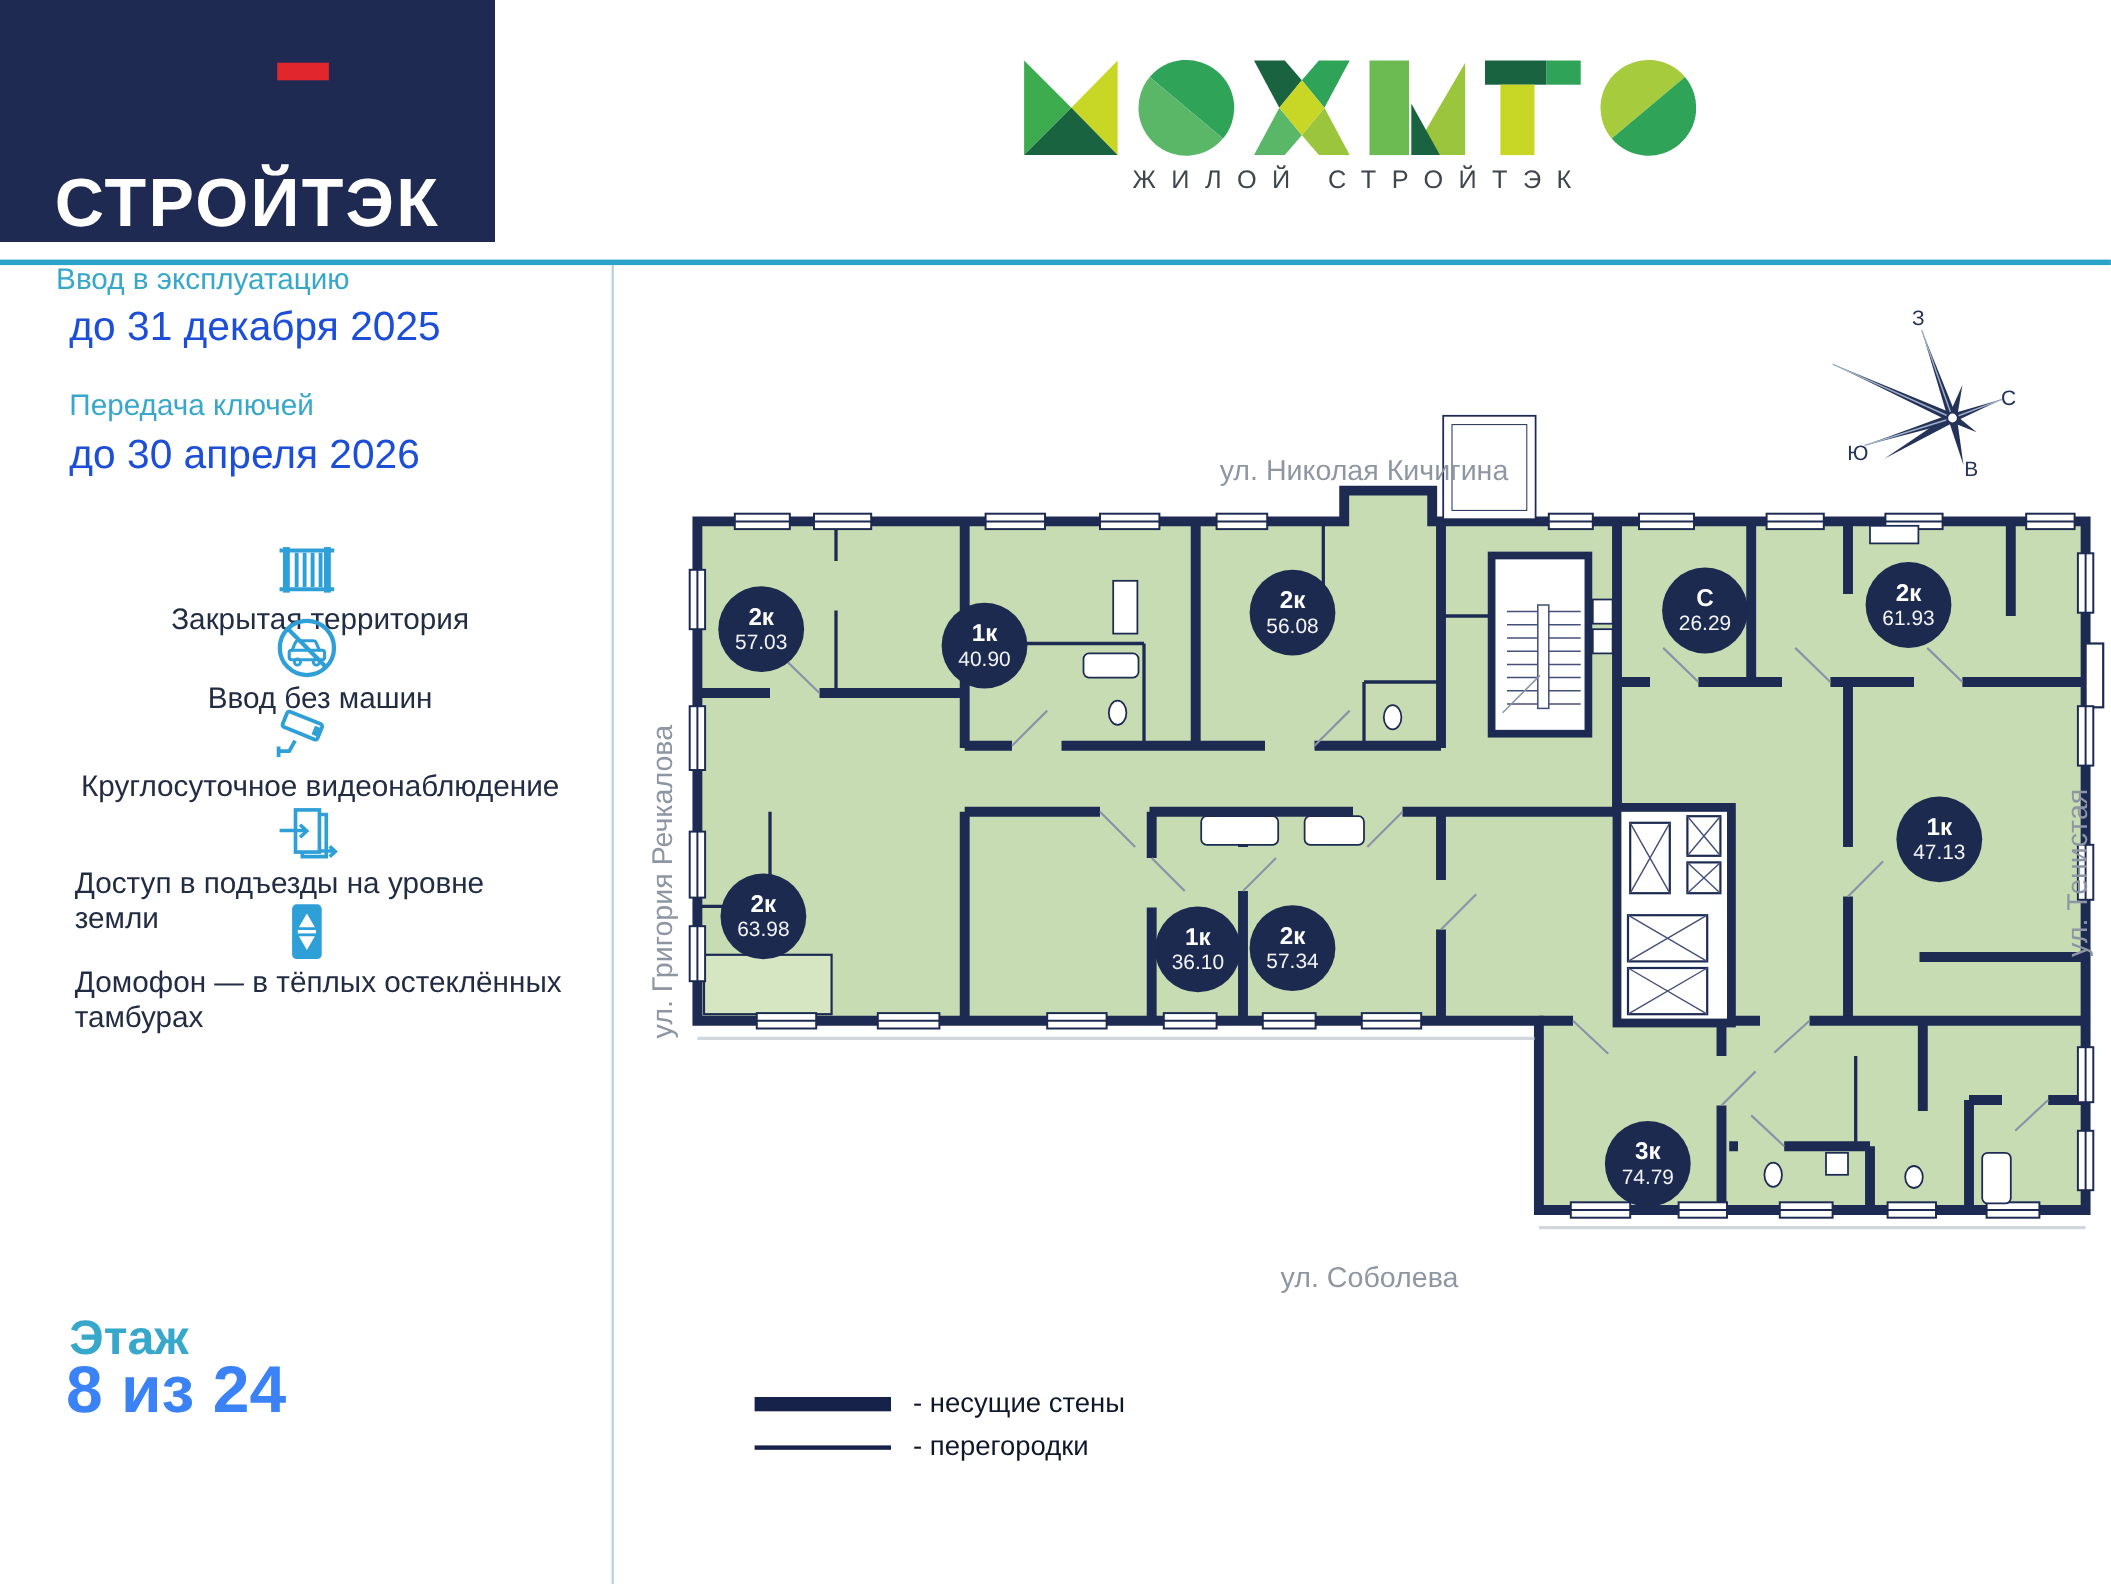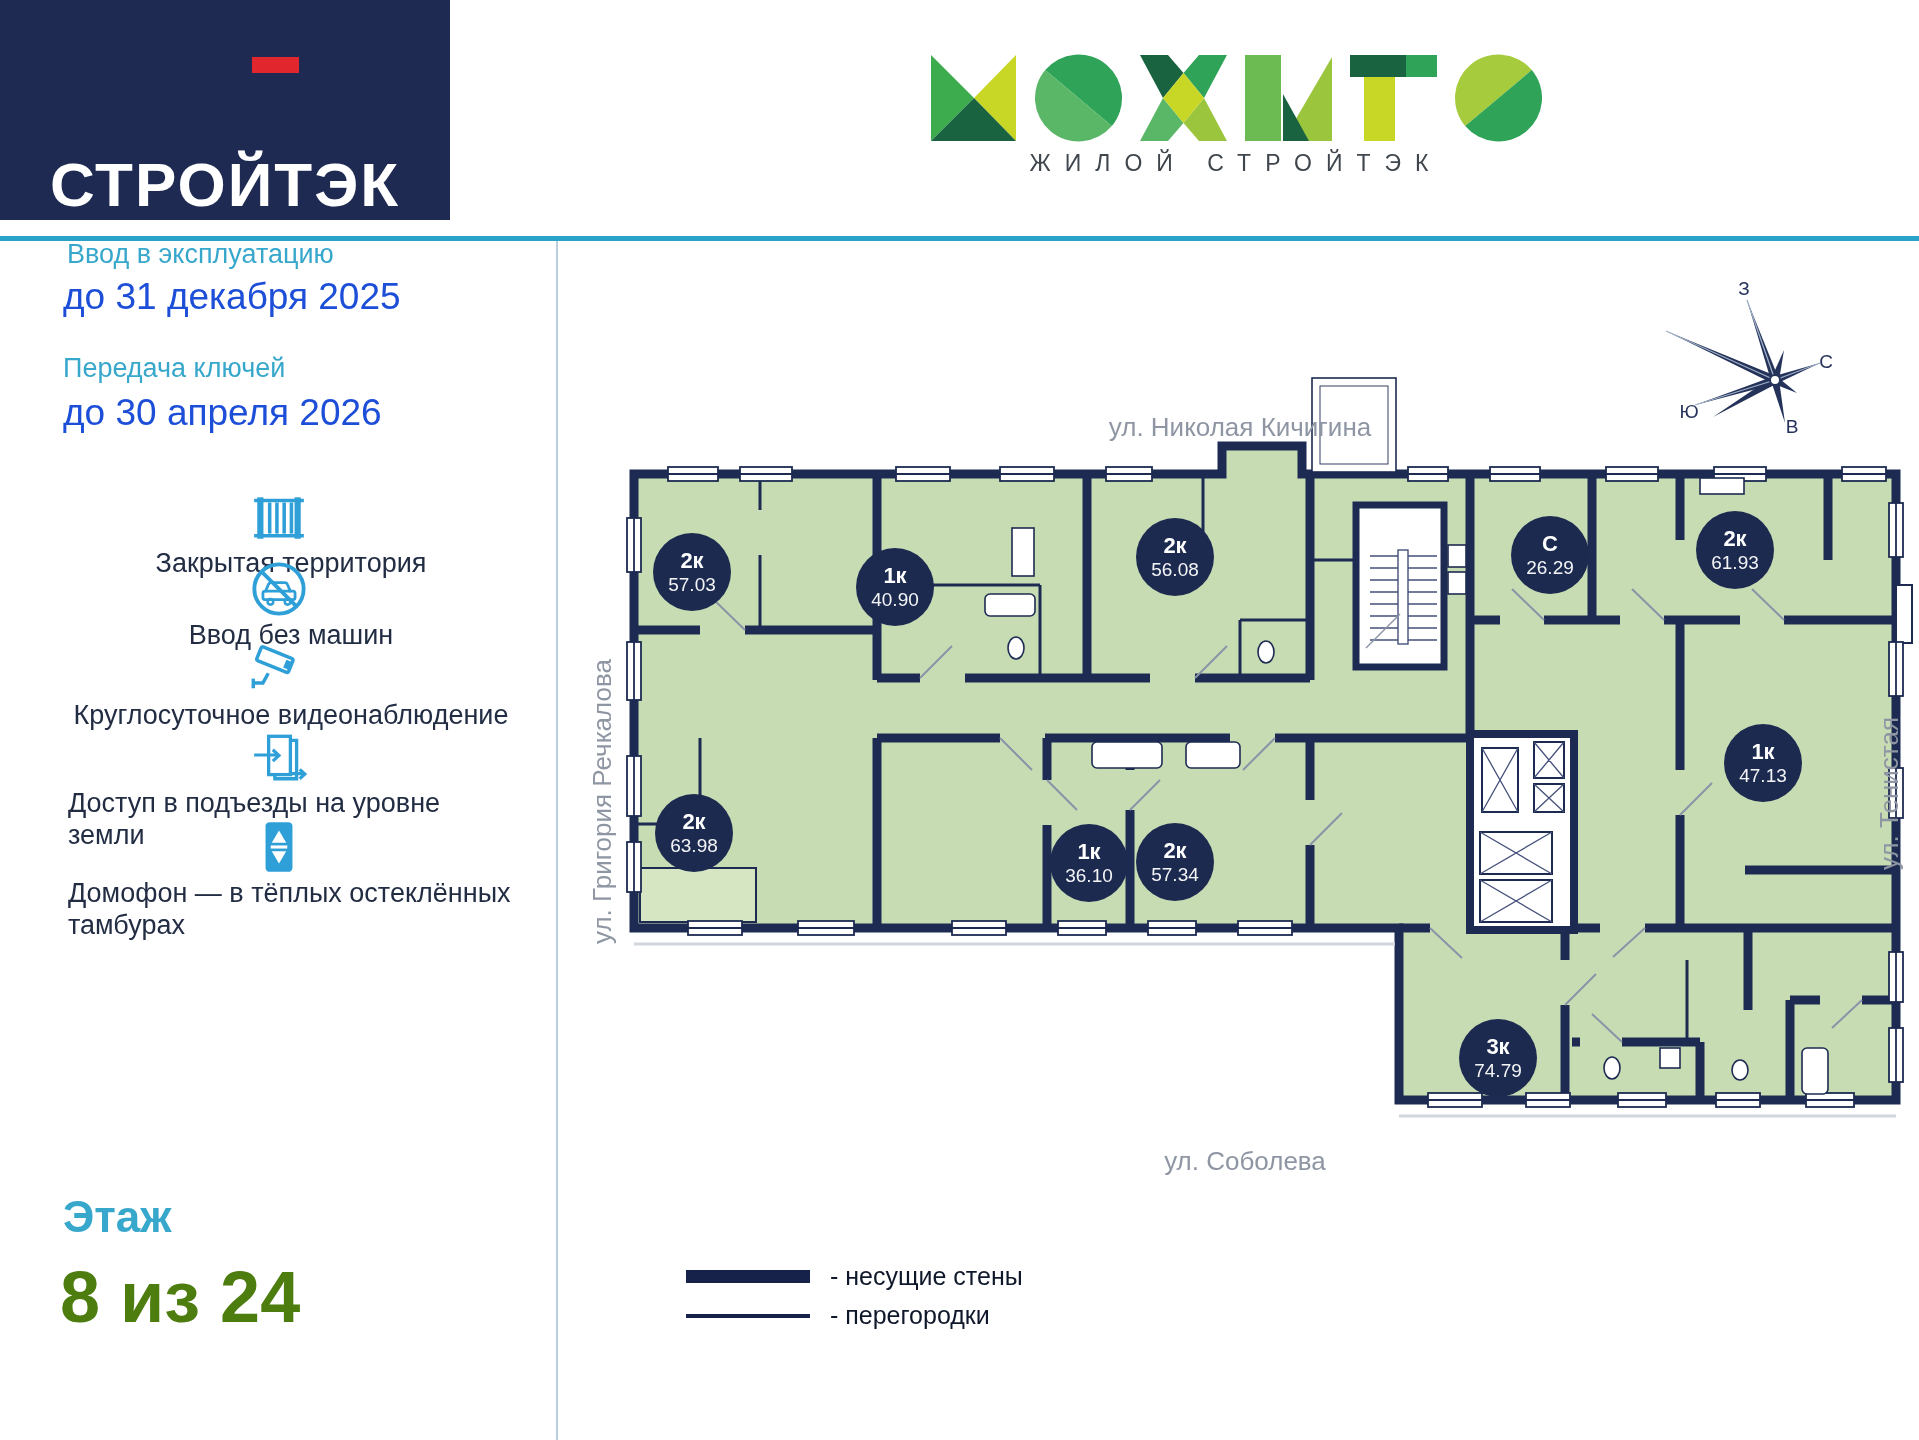--- a/index.html
+++ b/index.html
@@ -12,21 +12,21 @@
   .dev-logo .txt{color:#fff;font-size:62px;font-weight:800;letter-spacing:2px;margin-top:22px;}
   .red-bar{position:absolute;left:252px;top:57px;width:47px;height:16px;background:#e2262e;}
   .topline{left:0;top:236px;width:1919px;height:5px;background:#2aa3c8;}
   .vline{left:556px;top:241px;width:2px;height:1199px;background:#b9cfdd;}
   .blue-lbl{color:#38a7cc;font-size:27px;}
   .navy-val{color:#1d4ed8;font-size:37px;font-weight:400;}
   .amen-row{left:44px;display:flex;align-items:center;width:470px;flex-direction:column;}
   .amen-ic{width:62px;height:62px;flex:0 0 62px;display:flex;align-items:center;justify-content:center;}
   .amen-tx{margin-left:24px;font-size:27px;line-height:1.18;color:#222d44;}
   .floor-lbl{left:63px;top:1192px;color:#38a7cc;font-size:44px;font-weight:700;}
-  .floor-num{left:60px;top:1256px;color:#4d7c0f;font-size:72px;font-weight:800;}
+  .floor-num{left:60px;top:1229px;color:#3b82f6;font-size:60px;font-weight:800;}
   
   .subtitle{left:930px;top:150px;width:612px;text-align:center;font-size:23px;
             letter-spacing:14px;color:#3f464d;font-weight:500;}
   
   .street{color:#8f96a3;font-size:26px;text-align:center;}
   .rot{transform:rotate(-90deg);}
   .ap-badge{width:78px;height:78px;border-radius:50%;background:#1c2a50;color:#fff;
             display:flex;flex-direction:column;align-items:center;justify-content:center;line-height:1.12;}
   .ap-type{font-size:22px;font-weight:700;}
   .ap-area{font-size:19px;font-weight:400;opacity:.95;}
@@ -41,21 +41,21 @@
 <body>
 
 <div class="abs dev-logo">
   <span class="txt">СТРОЙТЭК</span>
   <div class="red-bar"></div>
 </div>
 
 <div class="abs topline"></div>
 <div class="abs vline"></div>
 
-<div class="abs blue-lbl" style="left:67px;top:239px">Ввод в эксплуатацию</div>
+<div class="abs blue-lbl" style="left:51px;top:239px">Ввод в эксплуатацию</div>
 <div class="abs navy-val" style="left:63px;top:276px">до 31 декабря 2025</div>
 <div class="abs blue-lbl" style="left:63px;top:353px">Передача ключей</div>
 <div class="abs navy-val" style="left:63px;top:392px">до 30 апреля 2026</div>
 
 <div class="abs amen-row" style="top:486px">
   <span class="amen-ic">
     <svg width="58" height="58" viewBox="0 0 56 56" fill="none" stroke="#2f9fd8" stroke-width="3.4">
       <line x1="4" y1="12" x2="52" y2="12"></line>
         <line x1="4" y1="46" x2="52" y2="46"></line>
       <rect x="7" y="9" width="6" height="40" fill="#2f9fd8" stroke="none"></rect>

